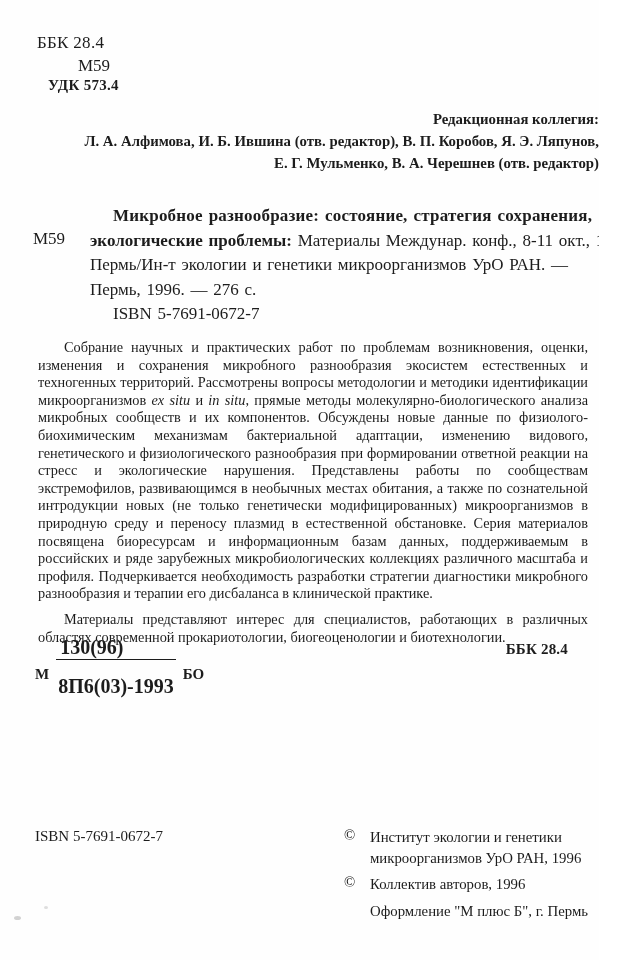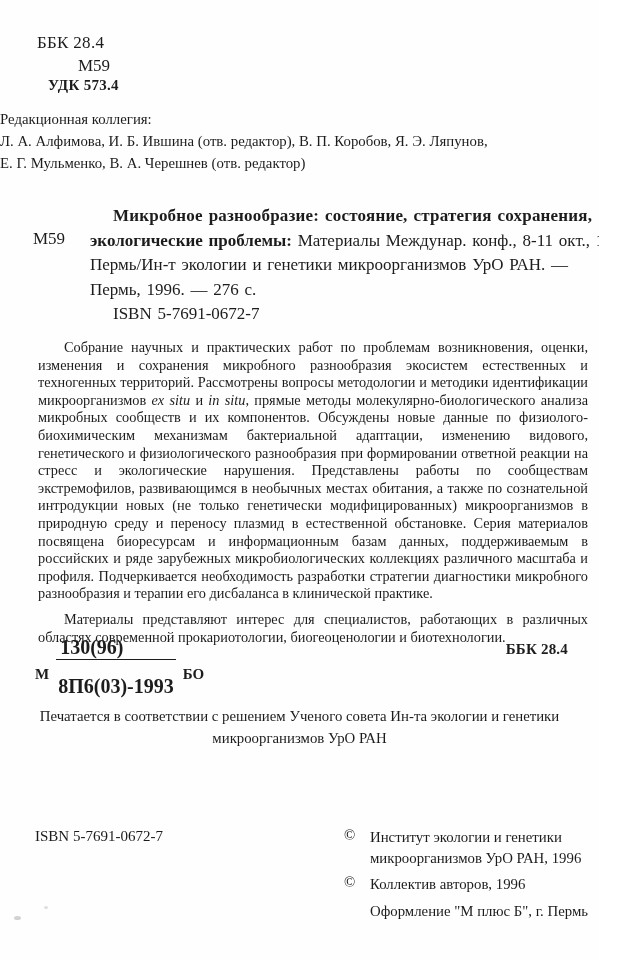--- a/index.html
+++ b/index.html
@@ -12,21 +12,21 @@
   }
   .page{position:relative;width:599px;height:960px;background:#fefefe;overflow:hidden;}
   .abs{position:absolute;}
 
   
   .bbk-top{left:37px;top:33px;font-size:17px;letter-spacing:.3px;}
   .m-top{left:78px;top:56px;font-size:17px;}
   .udk-top{left:48px;top:77px;font-size:15px;letter-spacing:.3px;font-weight:bold;}
 
   
-  .editorial{left:0;right:0;top:108px;text-align:left;font-size:14.8px;line-height:22px;}
+  .editorial{left:0;right:0;top:108px;text-align:right;font-size:14.8px;line-height:22px;font-weight:bold;}
 
   
   .catalog-code{left:33px;top:229px;font-size:17px;}
   .catalog-block{left:90px;top:204px;width:510px;font-size:17px;line-height:24.5px;word-spacing:1.5px;}
   .catalog-block .line{white-space:nowrap;}
   .catalog-block .l1{text-indent:23px;font-weight:bold;letter-spacing:.2px;}
   .catalog-block .isbn-line{margin-left:23px;}
 
   
   .annotation{left:30px;top:331px;width:566px;font-size:14.3px;line-height:17.6px;text-align:justify;}
@@ -87,24 +87,20 @@
   <div class="abs formula">
     <span>М</span>
     <span class="frac">
       <span class="num">130(96)</span>
       <span class="den">8П6(03)-1993</span>
     </span>
     <span>БО</span>
   </div>
   <div class="abs bbk-bottom">ББК 28.4</div>
 
-  <div class="abs imprint">
-    <div>Печатается в соответствии с решением Ученого совета Ин-та экологии и генетики</div>
-    <div>микроорганизмов УрО РАН</div>
-  </div>
 
   <div class="abs footer-isbn">ISBN 5-7691-0672-7</div>
 
   <div class="abs copyrights">
     <div class="cr-row">
       <span>©</span>
       <span class="cr-text">
         <span>Институт экологии и генетики</span><br>
         <span>микроорганизмов УрО РАН, 1996</span>
       </span>

